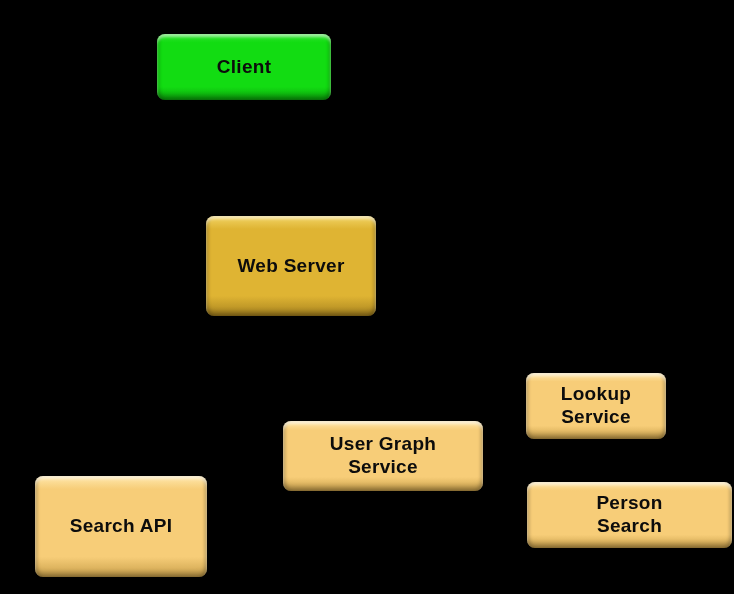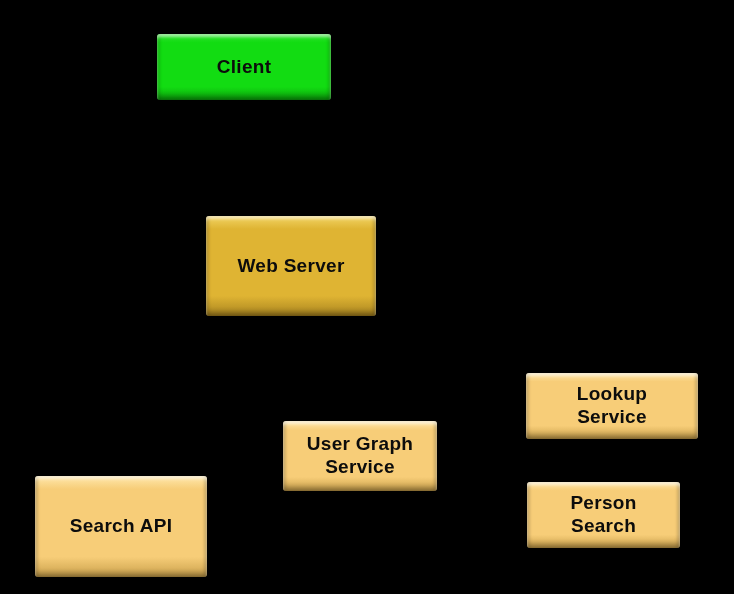--- a/index.html
+++ b/index.html
@@ -20,21 +20,21 @@
     background: #000000;
   }
   .node {
     position: absolute;
     box-sizing: border-box;
     display: flex;
     flex-direction: column;
     align-items: center;
     justify-content: center;
     text-align: center;
-    border-radius: 3px;
+    border-radius: 8px;
     color: #0c0c0c;
     font-weight: 700;
     font-size: 19px;
     line-height: 1.2;
     letter-spacing: 0.3px;
     box-shadow:
       inset 0 3px 3px rgba(255,255,255,0.55),
       inset 0 -4px 5px rgba(0,0,0,0.30),
       inset 3px 0 3px rgba(0,0,0,0.10),
       inset -3px 0 3px rgba(0,0,0,0.10),
@@ -51,25 +51,25 @@
 <div class="canvas" style="width: 734px; height: 594px; background: rgb(0, 0, 0);">
     <div class="node" style="left: 157px; top: 34px; width: 174px; height: 66px; color: rgb(12, 12, 12); background: linear-gradient(rgb(48, 228, 48) 0%, rgb(18, 220, 18) 13%, rgb(18, 220, 18) 80%, rgb(12, 166, 12) 100%);">
       <span class="node-line">Client</span>
     </div>
     <div class="node" style="left: 158px; top: 216px; width: 170px; height: 100px; color: rgb(12, 12, 12); background: linear-gradient(rgb(242, 212, 100) 0%, rgb(223, 180, 51) 13%, rgb(223, 180, 51) 80%, rgb(168, 131, 31) 100%); margin-left: 48px;">
       <span class="node-line">Web Server</span>
     </div>
     <div class="node" style="left: 35px; top: 476px; width: 172px; height: 101px; color: rgb(12, 12, 12); background: linear-gradient(rgb(255, 232, 172) 0%, rgb(247, 205, 120) 13%, rgb(247, 205, 120) 80%, rgb(201, 160, 75) 100%);">
       <span class="node-line">Search API</span>
     </div>
-    <div class="node" style="left: 283px; top: 421px; width: 154px; height: 70px; color: rgb(12, 12, 12); background: linear-gradient(rgb(255, 232, 172) 0%, rgb(247, 205, 120) 13%, rgb(247, 205, 120) 80%, rgb(201, 160, 75) 100%);">
+    <div class="node" style="left: 283px; top: 421px; width: 200px; height: 70px; color: rgb(12, 12, 12); background: linear-gradient(rgb(255, 232, 172) 0%, rgb(247, 205, 120) 13%, rgb(247, 205, 120) 80%, rgb(201, 160, 75) 100%);">
       <span class="node-line">User Graph</span>
       <span class="node-line">Service</span>
     </div>
-    <div class="node" style="left: 526px; top: 373px; width: 172px; height: 66px; color: rgb(12, 12, 12); background: linear-gradient(rgb(255, 232, 172) 0%, rgb(247, 205, 120) 13%, rgb(247, 205, 120) 80%, rgb(201, 160, 75) 100%);">
+    <div class="node" style="left: 526px; top: 373px; width: 140px; height: 66px; color: rgb(12, 12, 12); background: linear-gradient(rgb(255, 232, 172) 0%, rgb(247, 205, 120) 13%, rgb(247, 205, 120) 80%, rgb(201, 160, 75) 100%);">
       <span class="node-line">Lookup</span>
       <span class="node-line">Service</span>
     </div>
-    <div class="node" style="left: 527px; top: 482px; width: 153px; height: 66px; color: rgb(12, 12, 12); background: linear-gradient(rgb(255, 232, 172) 0%, rgb(247, 205, 120) 13%, rgb(247, 205, 120) 80%, rgb(201, 160, 75) 100%); text-align: right;">
+    <div class="node" style="left: 527px; top: 482px; width: 205px; height: 66px; color: rgb(12, 12, 12); background: linear-gradient(rgb(255, 232, 172) 0%, rgb(247, 205, 120) 13%, rgb(247, 205, 120) 80%, rgb(201, 160, 75) 100%); text-align: right;">
       <span class="node-line">Person</span>
       <span class="node-line">Search</span>
     </div>
   </div>
 
 </body></html>

